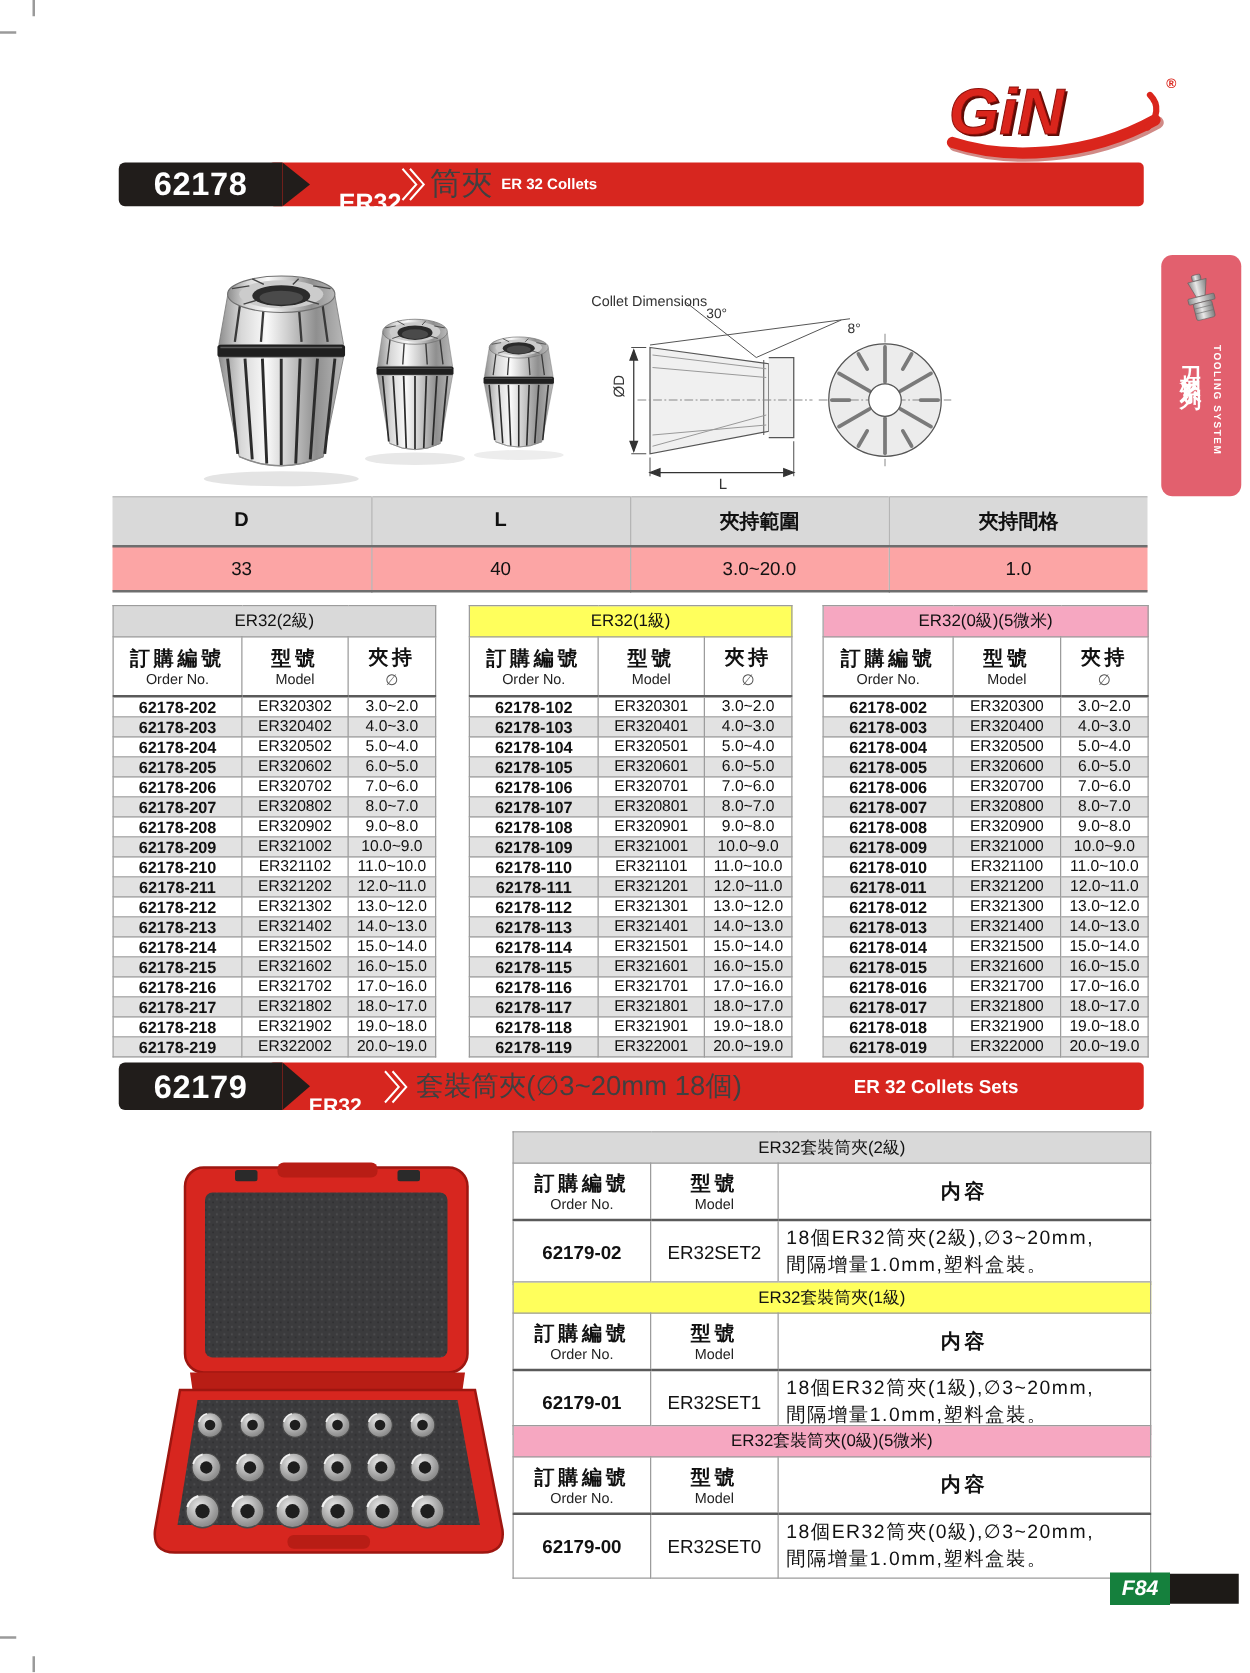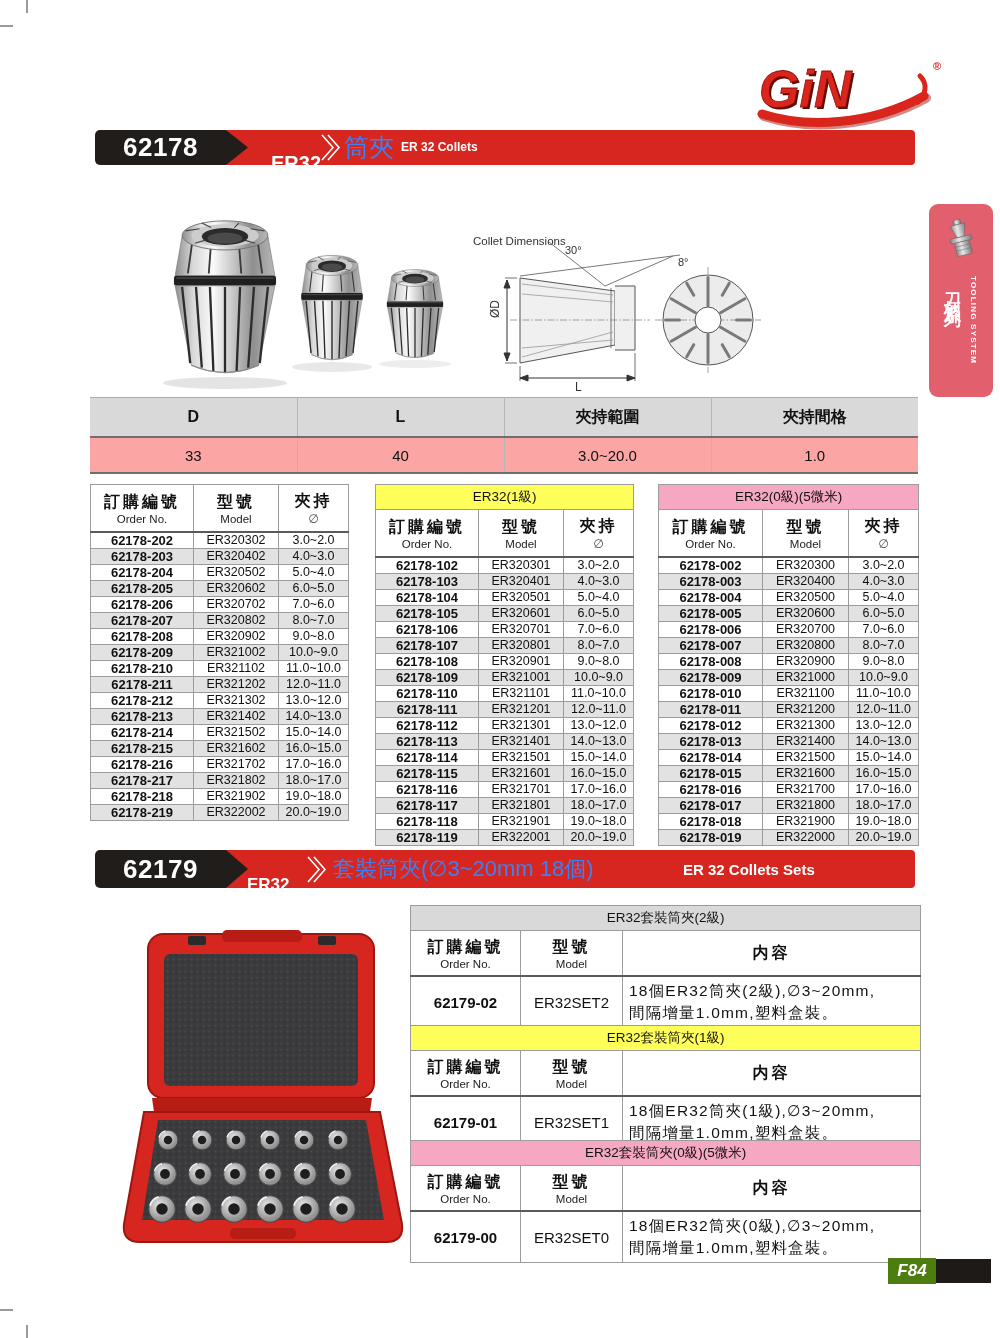--- a/index.html
+++ b/index.html
@@ -15,21 +15,21 @@
   
   .banner{position:absolute;left:95px;width:820px;height:35px;}
   .banner .red{position:absolute;left:120px;right:0;top:0;bottom:0;background:#d7261f;border-radius:4px;}
   .banner .black{position:absolute;left:0;top:0;bottom:0;width:131px;background:#211d1b;border-radius:5px 0 0 5px;}
   .banner .black-tip{position:absolute;left:131px;top:0;bottom:0;width:22px;background:#211d1b;
                      clip-path:polygon(0 0,100% 50%,0 100%);}
   .banner .code{position:absolute;left:0;top:0;width:131px;text-align:center;color:#fff;
                 font-weight:bold;font-size:26px;line-height:35px;letter-spacing:.5px;}
   .banner .series{position:absolute;top:16px;color:#fff;font-weight:bold;line-height:35px;}
   .banner .chev{position:absolute;top:3px;}
-  .banner .zh{position:absolute;top:0;color:#3b82f6;line-height:34px;white-space:nowrap;}
+  .banner .zh{position:absolute;top:0;color:#404040;line-height:34px;white-space:nowrap;}
   .banner .en{position:absolute;color:#fff;font-weight:bold;white-space:nowrap;}
   #banner1 .series{left:176px;font-size:20px;}
   #banner1 .chev{left:224px;}
   #banner1 .zh{left:249px;font-size:25px;}
   #banner1 .en{left:306px;top:10px;font-size:12px;}
   #banner2 .series{left:152px;font-size:17px;}
   #banner2 .chev{left:210px;}
   #banner2 .zh{left:238px;font-size:22px;}
   #banner2 .en{left:588px;top:11px;font-size:15px;}
 
@@ -254,20 +254,23 @@
     </tbody>
   </table>
 
   <table class="ctable" style="left:90px;width:258px;">
     <colgroup>
         <col style="width:103px">
         <col style="width:85px">
         <col style="width:70px">
       </colgroup>
     <thead>
+      <tr>
+          <th colspan="3" class="ttl" style="background-color: rgb(217, 217, 217);">ER32(2級)</th>
+        </tr>
       <tr class="hdr">
         <th>
           <span class="zh">訂購編號</span>
           <span class="en">Order No.</span>
           </th>
         <th>
           <span class="zh">型號</span>
           <span class="en">Model</span>
           </th>
         <th>
@@ -806,16 +809,16 @@
         <td class="ord">62179-00</td>
         <td class="mod">ER32SET0</td>
         <td class="cnt">
           <div>18個ER32筒夾(0級),∅3~20mm,</div>
           <div>間隔增量1.0mm,塑料盒裝。</div>
           </td>
       </tr>
     </tbody>
   </table>
 
-  <div class="pageno" style="background-color: #4d7c0f;">F84</div>
+  <div class="pageno" style="background-color: #15803d;">F84</div>
   <div class="pagebar"></div>
 
 </div>
 
 </body></html>

